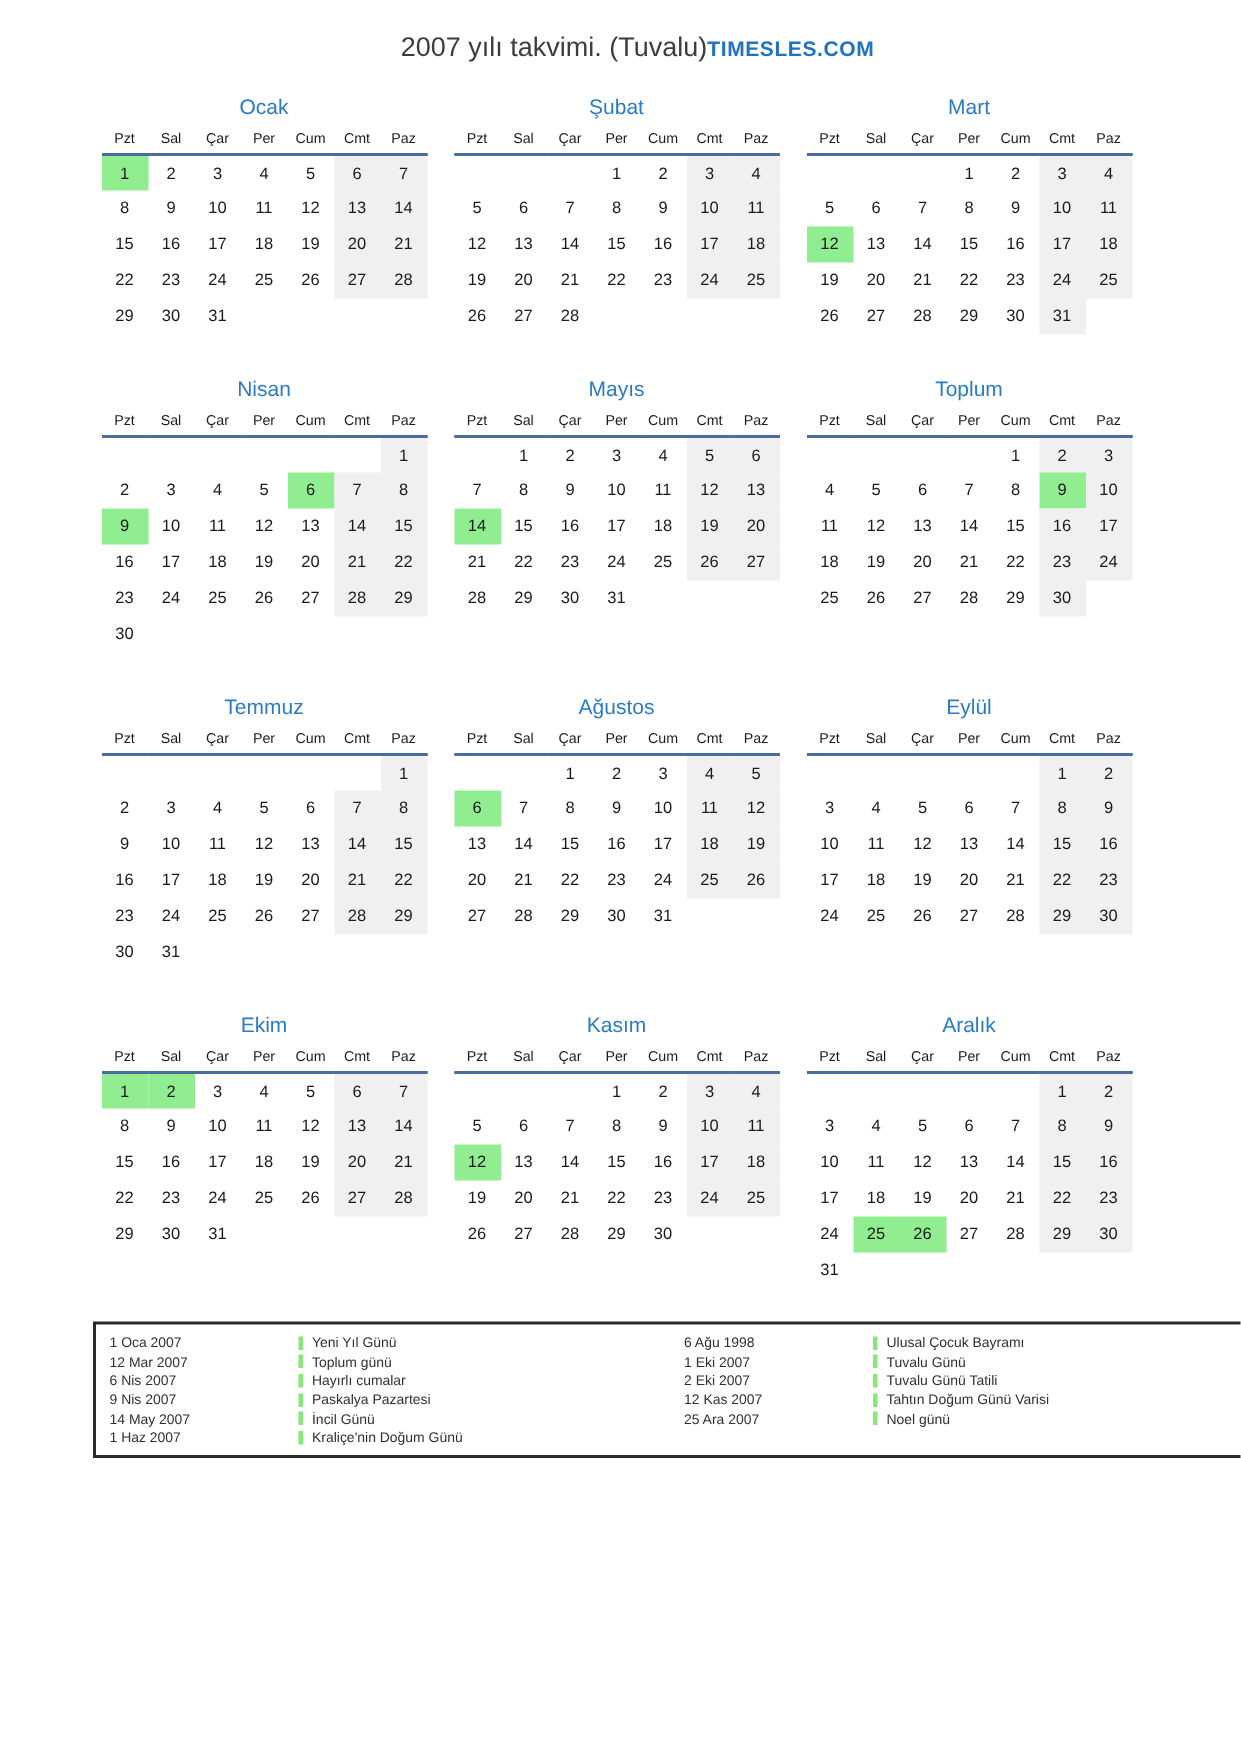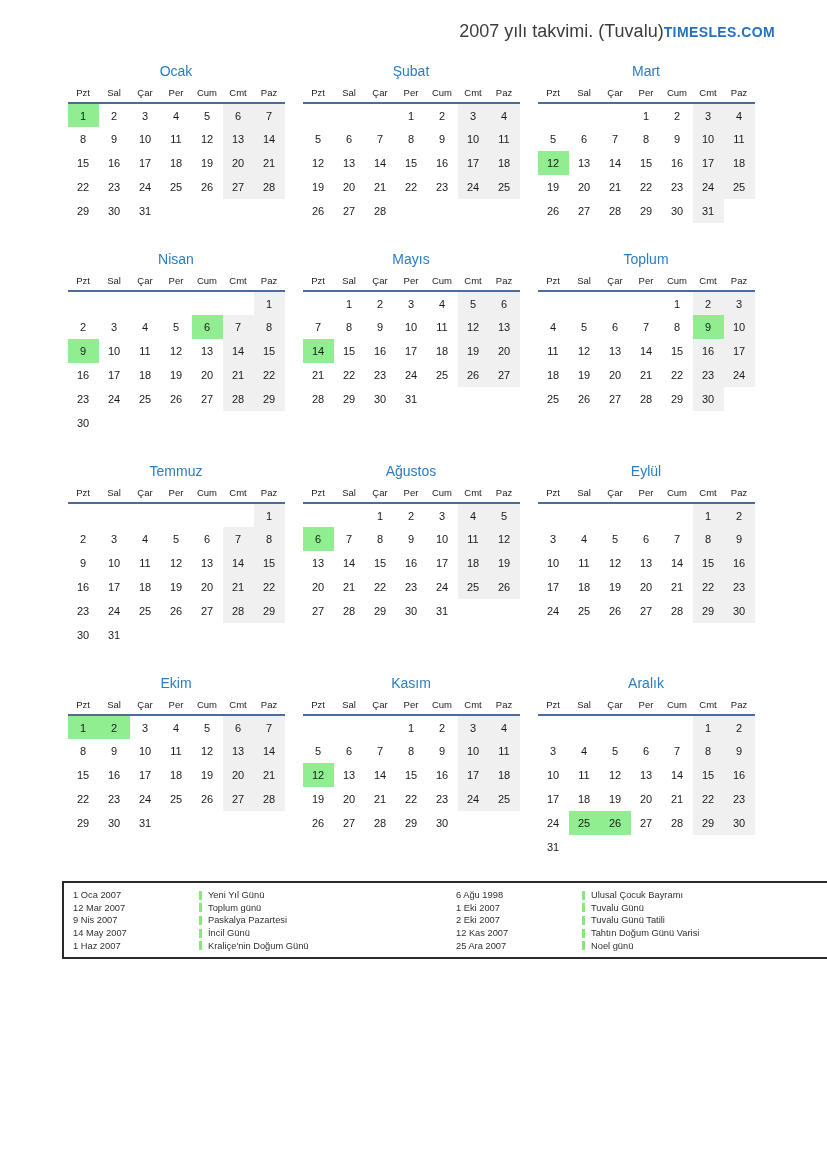--- a/index.html
+++ b/index.html
@@ -14,22 +14,22 @@
   html,body{margin:0;padding:0;}
   body{
     width:827px;height:1169px;
     background:#ffffff;
     font-family:"Liberation Sans",sans-serif;
     color:#1a1a1a;
     position:relative;
     overflow:hidden;
   }
   .header{
-    display:flex;justify-content:flex-end;align-items:baseline;
-    padding:21px 52px 0 58px;
+    display:flex;justify-content:center;align-items:baseline;
+    padding:21px 35px 0 58px;
   }
   .page-title{font-size:18px;color:#3c3c3c;}
   .site-link{
     font-size:14px;font-weight:bold;color:var(--link);
     letter-spacing:.4px;text-decoration:none;cursor:pointer;
   }
   .months{
     margin:21px 0 0 66px;width:690px;
     display:grid;grid-template-columns:repeat(3,220px);
     column-gap:15px;row-gap:28px;align-items:start;
@@ -868,20 +868,24 @@
   <div class="legend-col left">
       <div class="lrow">
         <span class="ldate">1 Oca 2007</span>
         <span class="lname"><i class="bar"></i>Yeni Yıl Günü</span>
       </div>
       <div class="lrow">
         <span class="ldate">12 Mar 2007</span>
         <span class="lname"><i class="bar"></i>Toplum günü</span>
       </div>
       <div class="lrow">
+        <span class="ldate">6 Nis 2007</span>
+        <span class="lname"><i class="bar"></i>Hayırlı cumalar</span>
+      </div>
+      <div class="lrow">
         <span class="ldate">9 Nis 2007</span>
         <span class="lname"><i class="bar"></i>Paskalya Pazartesi</span>
       </div>
       <div class="lrow">
         <span class="ldate">14 May 2007</span>
         <span class="lname"><i class="bar"></i>İncil Günü</span>
       </div>
       <div class="lrow">
         <span class="ldate">1 Haz 2007</span>
         <span class="lname"><i class="bar"></i>Kraliçe'nin Doğum Günü</span>

